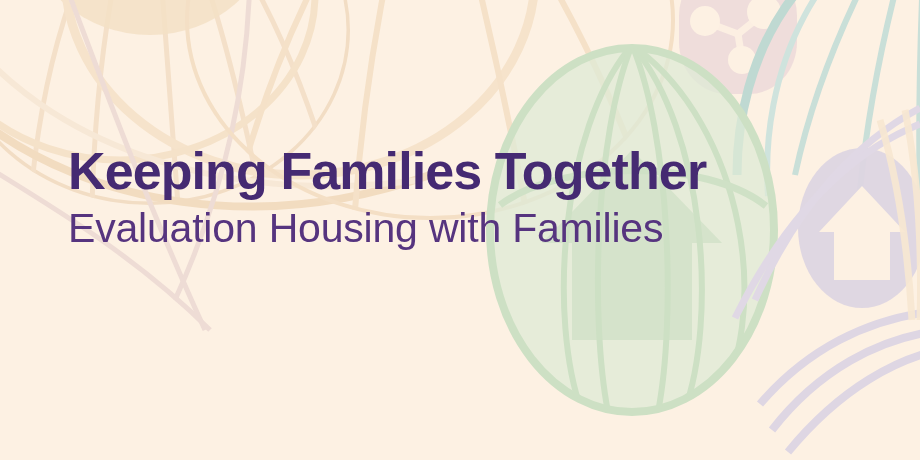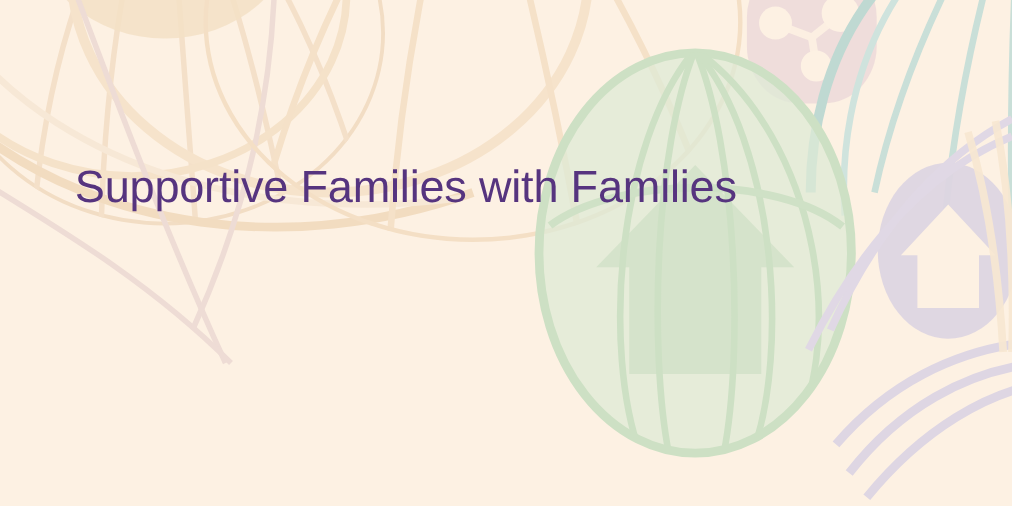--- a/index.html
+++ b/index.html
@@ -176,16 +176,17 @@
 
       <g fill="none" stroke="#f8e8d2" stroke-width="7" opacity="0.9">
         <path d="M880 120 C898 180 908 250 912 320"></path>
         <path d="M905 110 C918 175 922 250 920 320"></path>
       </g>
 
     </g>
   </svg>
 
   <div id="text-block">
-    <div class="line" id="title-sub">Supportive Families with Families</div>
+    <div class="line" id="title-main">Keeping Families Together</div>
+    <div class="line" id="title-sub">Evaluation Housing with Families</div>
   </div>
 
 </div>
 
 </body></html>

